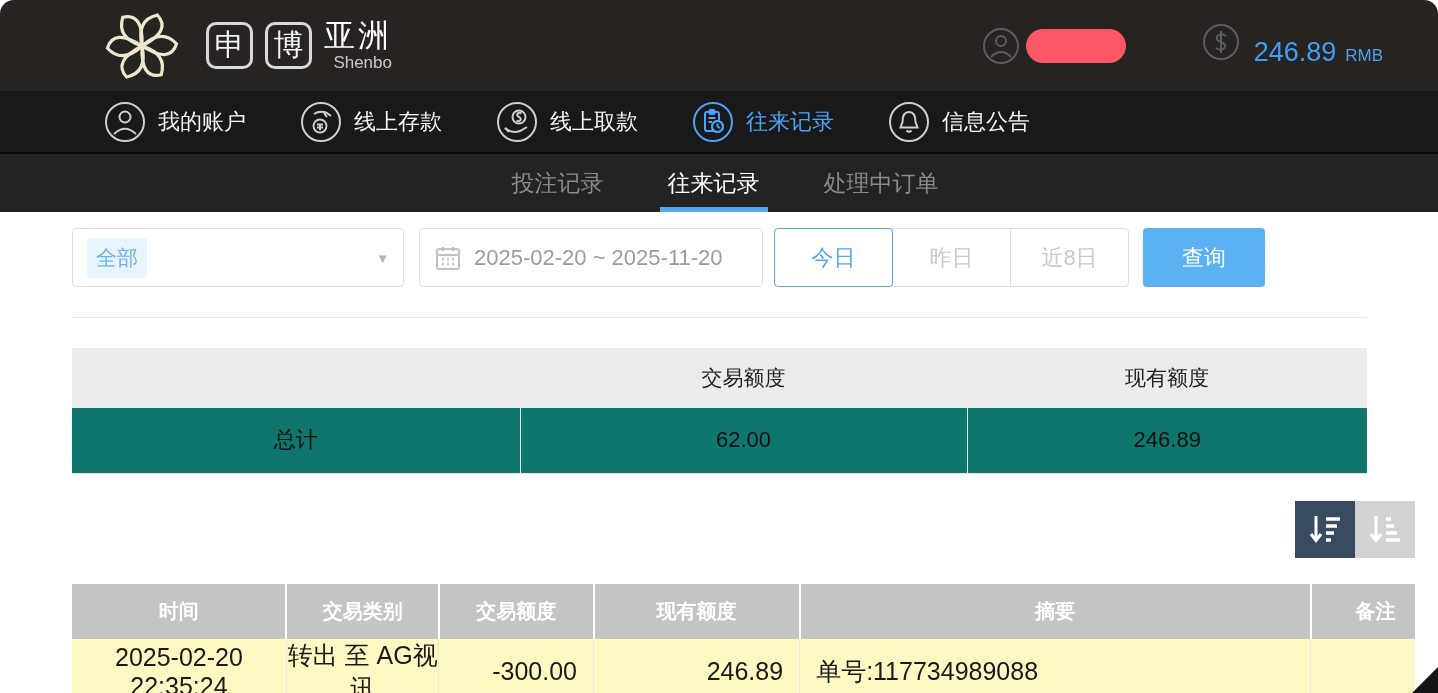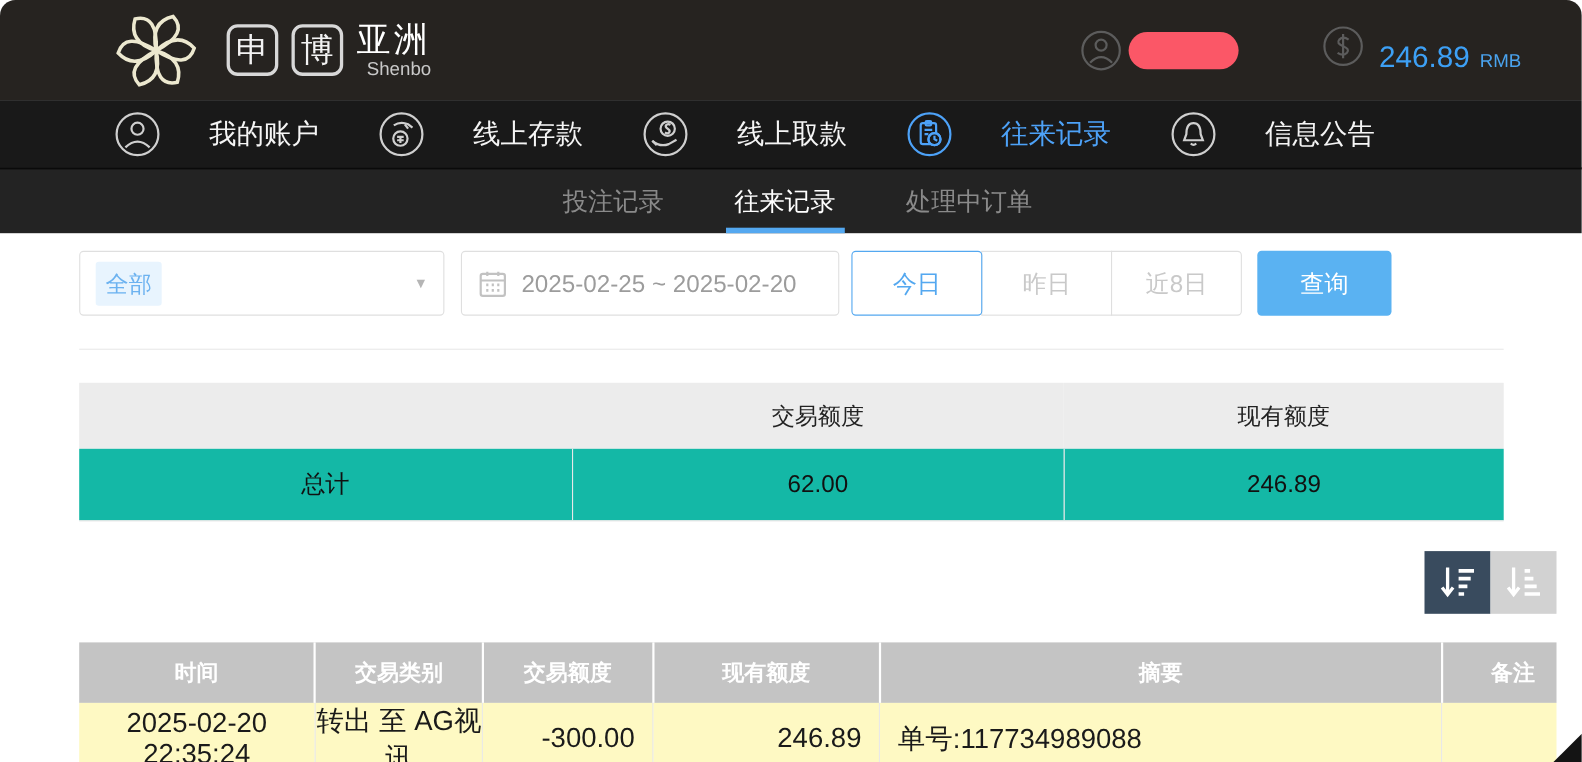--- a/index.html
+++ b/index.html
@@ -31,21 +31,21 @@
   .balance-wrap { display:flex; align-items:baseline; margin-left:76px; }
   .balance-amount { color:#3da0f5; font-size:27px; margin-left:14px; }
   .balance-currency { color:#4aa3ee; font-size:17px; margin-left:9px; }
 
   
   .navbar {
     height:61px; background:#191919; display:flex; align-items:center; padding-left:104px;
   }
   .nav-item { display:flex; align-items:center; margin-right:54px; color:#f5f5f5; cursor:pointer; }
   .nav-item .nav-icon { width:42px; height:42px; margin-right:12px; color:#cfcfcf; }
-  .nav-item .nav-label { font-size:25px;margin-left:32px; }
+  .nav-item .nav-label { font-size:22px; }
   .nav-item.active { color:#4da2f8; }
   .nav-item.active .nav-icon { color:#4da2f8; }
 
   
   .tabstrip {
     height:60px; background:#232323; border-top:2px solid #0a0a0a;
     display:flex; justify-content:center; align-items:stretch; padding-left:12px;
   }
   .tab {
     color:#8a8a8a; font-size:23px; display:flex; align-items:center;
@@ -84,21 +84,21 @@
   }
 
   .divider { margin:30px 0 0 72px; width:1295px; height:1px; background:#e9e9e9; }
 
   
   .summary-table { margin:30px 0 0 72px; width:1295px; border-collapse:collapse; table-layout:fixed; }
   .summary-table th {
     background:#ececec; height:60px; font-size:21px; font-weight:400; color:#222; text-align:center;
   }
   .summary-table td {
-    height:65px; font-size:22px; color:#111; text-align:center; background:#14b8a6;
+    height:65px; font-size:22px; color:#111; text-align:center; background:#0f766e;
     border-bottom:1px solid #e4e4e4;
   }
   .summary-table td + td { border-left:1px solid #e8e8e8; }
   .sum-col-0 { width:448px; } .sum-col-1 { width:447px; } .sum-col-2 { width:400px; }
 
   
   .sort-row { display:flex; justify-content:flex-end; margin:27px 23px 0 0; }
   .sort-btn { width:60px; height:57px; display:flex; align-items:center; justify-content:center; cursor:pointer; border:none; }
   .sort-btn.desc { background:#394b5e; }
   .sort-btn.asc { background:#d2d2d2; }
@@ -250,21 +250,21 @@
   <div class="select-box">
     <span class="chip">全部</span>
     <span class="caret"></span>
   </div>
   <div class="date-box">
     <svg width="26" height="26" viewBox="0 0 26 26" fill="none" stroke="#c2c2c2" stroke-width="2">
       <rect x="2" y="4" width="22" height="20" rx="2"></rect>
         <path d="M2 10 H24 M8 2 V6 M18 2 V6"></path>
       <path d="M7 14 H9 M12 14 H14 M17 14 H19 M7 19 H9 M12 19 H14 M17 19 H19" stroke-width="2.4"></path>
     </svg>
-    <span>2025-02-25 ~ 2025-02-20</span>
+    <span>2025-02-20 ~ 2025-11-20</span>
   </div>
   <div class="quick-group">
     <div class="quick active">
         <span>今日</span>
       </div>
     <div class="quick">
         <span>昨日</span>
       </div>
     <div class="quick">
         <span>近8日</span>

